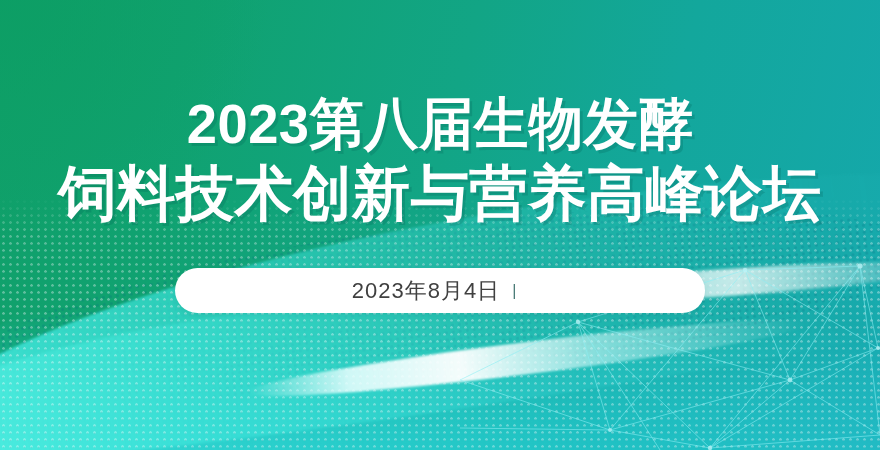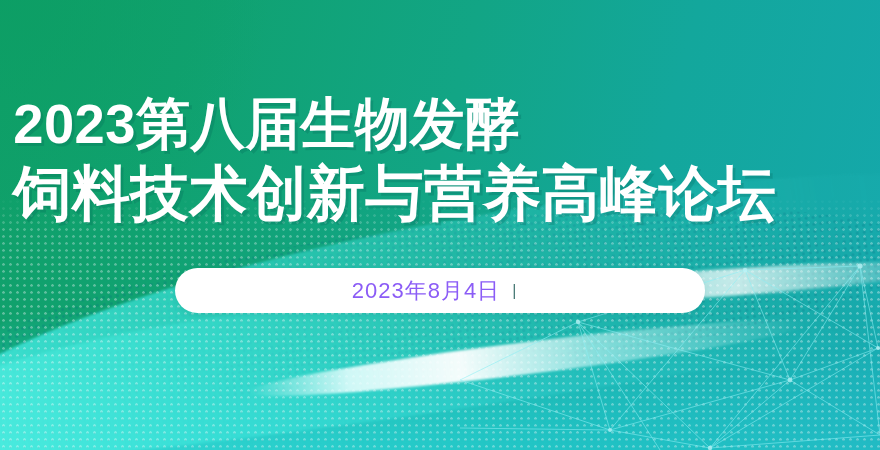--- a/index.html
+++ b/index.html
@@ -137,21 +137,21 @@
     background:radial-gradient(90% 120% at 0% 0%, rgba(12,158,100,0.85) 0%, rgba(14,160,110,0.0) 74%);
   }
 
   
   .content {
     position:absolute; inset:0;
     display:flex; flex-direction:column;
     align-items:center;
   }
 
-  .title-block { margin-top:96px; text-align:left; width:100%; }
+  .title-block { margin-top:96px; text-align:center; width:100%; }
 
   .title-line {
     color:#ffffff;
     font-weight:bold;
     line-height:1.0;
     letter-spacing:0.5px;
     white-space:nowrap;
     text-shadow:3px 3px 0 rgba(0,90,80,0.22);
     transform:scaleX(0.97);
   }
@@ -162,21 +162,21 @@
     position:absolute;
     left:175px; top:268px;
     width:530px; height:45px;
     background:#ffffff;
     border-radius:23px;
     display:flex; align-items:center; justify-content:center;
     box-shadow:0 2px 6px rgba(0,70,70,0.10);
   }
   .meta-text {
     font-size:22px;
-    color:#8b5cf6;
+    color:#404040;
     letter-spacing:1px;
     white-space:nowrap;
   }
   .meta-sep { margin:0 12px; color:#4a7a76; font-weight:300; }
 </style>
 </head>
 <body>
 
 <div class="banner">
 

